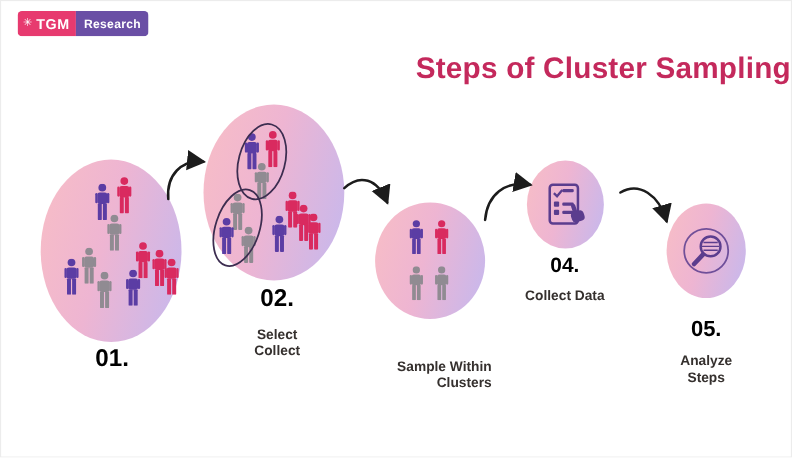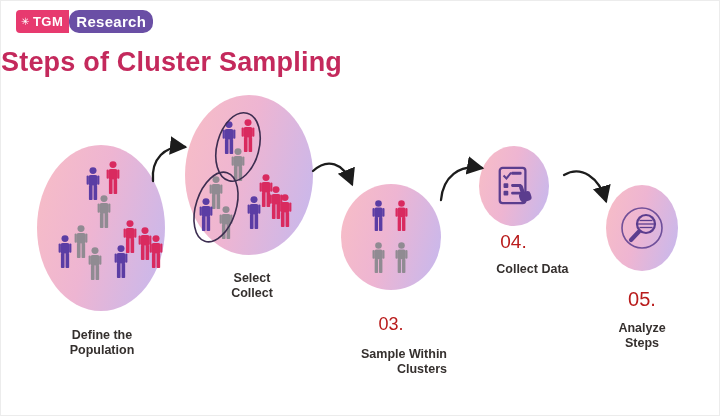--- a/index.html
+++ b/index.html
@@ -3,46 +3,46 @@
 <meta charset="utf-8">
 <style>
   html,body{margin:0;padding:0;}
   body{font-family:"Liberation Sans","DejaVu Sans",sans-serif;background:#fff;}
   .canvas{position:relative;width:720px;height:416px;background:#fff;overflow:hidden;border:1px solid #ececec;box-sizing:border-box;}
 
   
   .logo{position:absolute;left:15px;top:9px;display:flex;align-items:stretch;height:23px;border-radius:4px;overflow:hidden;box-shadow:0 0 0 1px rgba(255,255,255,.6);}
   .logo-left{background:#e73a6f;color:#fff;display:flex;align-items:center;gap:3px;padding:0 6px 0 5px;font-weight:bold;font-size:13px;letter-spacing:.5px;}
   .logo-globe{font-size:10px;line-height:1;}
-  .logo-right{background:#6a4fa5;color:#fff;display:flex;align-items:center;padding:0 7px;font-size:15px;font-weight:bold;letter-spacing:.3px;border-radius:10px;}
-
-  
-  .title{position:absolute;left:0;right:0;top:46px;text-align:left;font-size:27px;font-weight:800;color:#c4295c;letter-spacing:.2px;}
+  .logo-right{background:#6a4fa5;color:#fff;display:flex;align-items:center;padding:0 7px;font-size:11px;font-weight:bold;letter-spacing:.3px;}
+
+  
+  .title{position:absolute;left:0;right:0;top:46px;text-align:right;font-size:27px;font-weight:800;color:#c4295c;letter-spacing:.2px;}
 
   
   .bubble{position:absolute;border-radius:50%;background:linear-gradient(105deg,#f6bcc8 8%,#eeb5d2 45%,#c8b8ec 95%);}
   .bubble-1{left:36px;top:144px;width:128px;height:166px;}
   .bubble-2{left:184px;top:94px;width:128px;height:160px;}
   .bubble-3{left:340px;top:183px;width:100px;height:106px;}
   .bubble-4{left:478px;top:145px;width:70px;height:80px;display:flex;align-items:center;justify-content:center;}
   .bubble-5{left:605px;top:184px;width:72px;height:86px;display:flex;align-items:center;justify-content:center;}
 
   .person{position:absolute;}
 
   
   .overlay{position:absolute;left:0;top:0;pointer-events:none;}
 
   
   .step-label{position:absolute;text-align:center;}
-  .step-num{font-weight:400;color:#b91c1c;}
+  .step-num{font-weight:700;color:#000000;}
   .step-cap{font-weight:bold;color:#35302e;font-size:12.5px;line-height:1.22;margin:0 auto;}
   .lbl-1{left:36px;width:130px;top:312px;}  .lbl-1 .step-num{font-size:22px;} .lbl-1 .step-cap{max-width:92px;margin-top:15px;}
   .lbl-2{left:187px;width:128px;top:257px;} .lbl-2 .step-num{font-size:22px;} .lbl-2 .step-cap{max-width:70px;margin-top:13px;}
   .lbl-3{left:330px;width:120px;top:313px;} .lbl-3 .step-num{font-size:18px;} .lbl-3 .step-cap{max-width:112px;margin-top:12px;text-align:right;}
-  .lbl-4{left:455px;width:115px;top:230px;} .lbl-4 .step-num{font-size:19px;} .lbl-4 .step-cap{max-width:110px;margin-top:9px;text-align:right;}
+  .lbl-4{left:455px;width:115px;top:230px;} .lbl-4 .step-num{font-size:19px;} .lbl-4 .step-cap{max-width:110px;margin-top:9px;}
   .lbl-5{left:604px;width:74px;top:287px;}  .lbl-5 .step-num{font-size:20px;} .lbl-5 .step-cap{max-width:62px;margin-top:10px;}
 </style>
 </head>
 <body>
 
 <div class="canvas">
 
   <div class="logo">
     <span class="logo-left">
       <span class="logo-globe">✳</span>
@@ -343,27 +343,27 @@
     <ellipse cx="215" cy="206" rx="20" ry="36" transform="rotate(18 215 206)" stroke="#3c2d50" stroke-width="1.6" fill="none"></ellipse>
     <g stroke="#1c1c1c" stroke-width="2.3" fill="none" stroke-linecap="round">
       <path d="M152 180 C150 158 164 144 184 146" marker-end="url(#ah)"></path>
       <path d="M312 170 C326 157 342 161 351 183" marker-end="url(#ah)"></path>
       <path d="M440 199 C442 176 458 163 481 167" marker-end="url(#ah)"></path>
       <path d="M563 174 C580 164 598 176 605 200" marker-end="url(#ah)"></path>
     </g>
   </svg>
 
   <div class="step-label lbl-1">
-    <div class="step-cap">Define the Population</div>
+    <div class="step-num">01.</div>
   </div>
   <div class="step-label lbl-2">
+    <div class="step-num">02.</div>
     <div class="step-cap">Select Collect</div>
   </div>
   <div class="step-label lbl-3">
-    <div class="step-num">03.</div>
     <div class="step-cap">Sample Within Clusters</div>
   </div>
   <div class="step-label lbl-4">
     <div class="step-num">04.</div>
     <div class="step-cap">Collect Data</div>
   </div>
   <div class="step-label lbl-5">
     <div class="step-num">05.</div>
     <div class="step-cap">Analyze Steps</div>
   </div>

